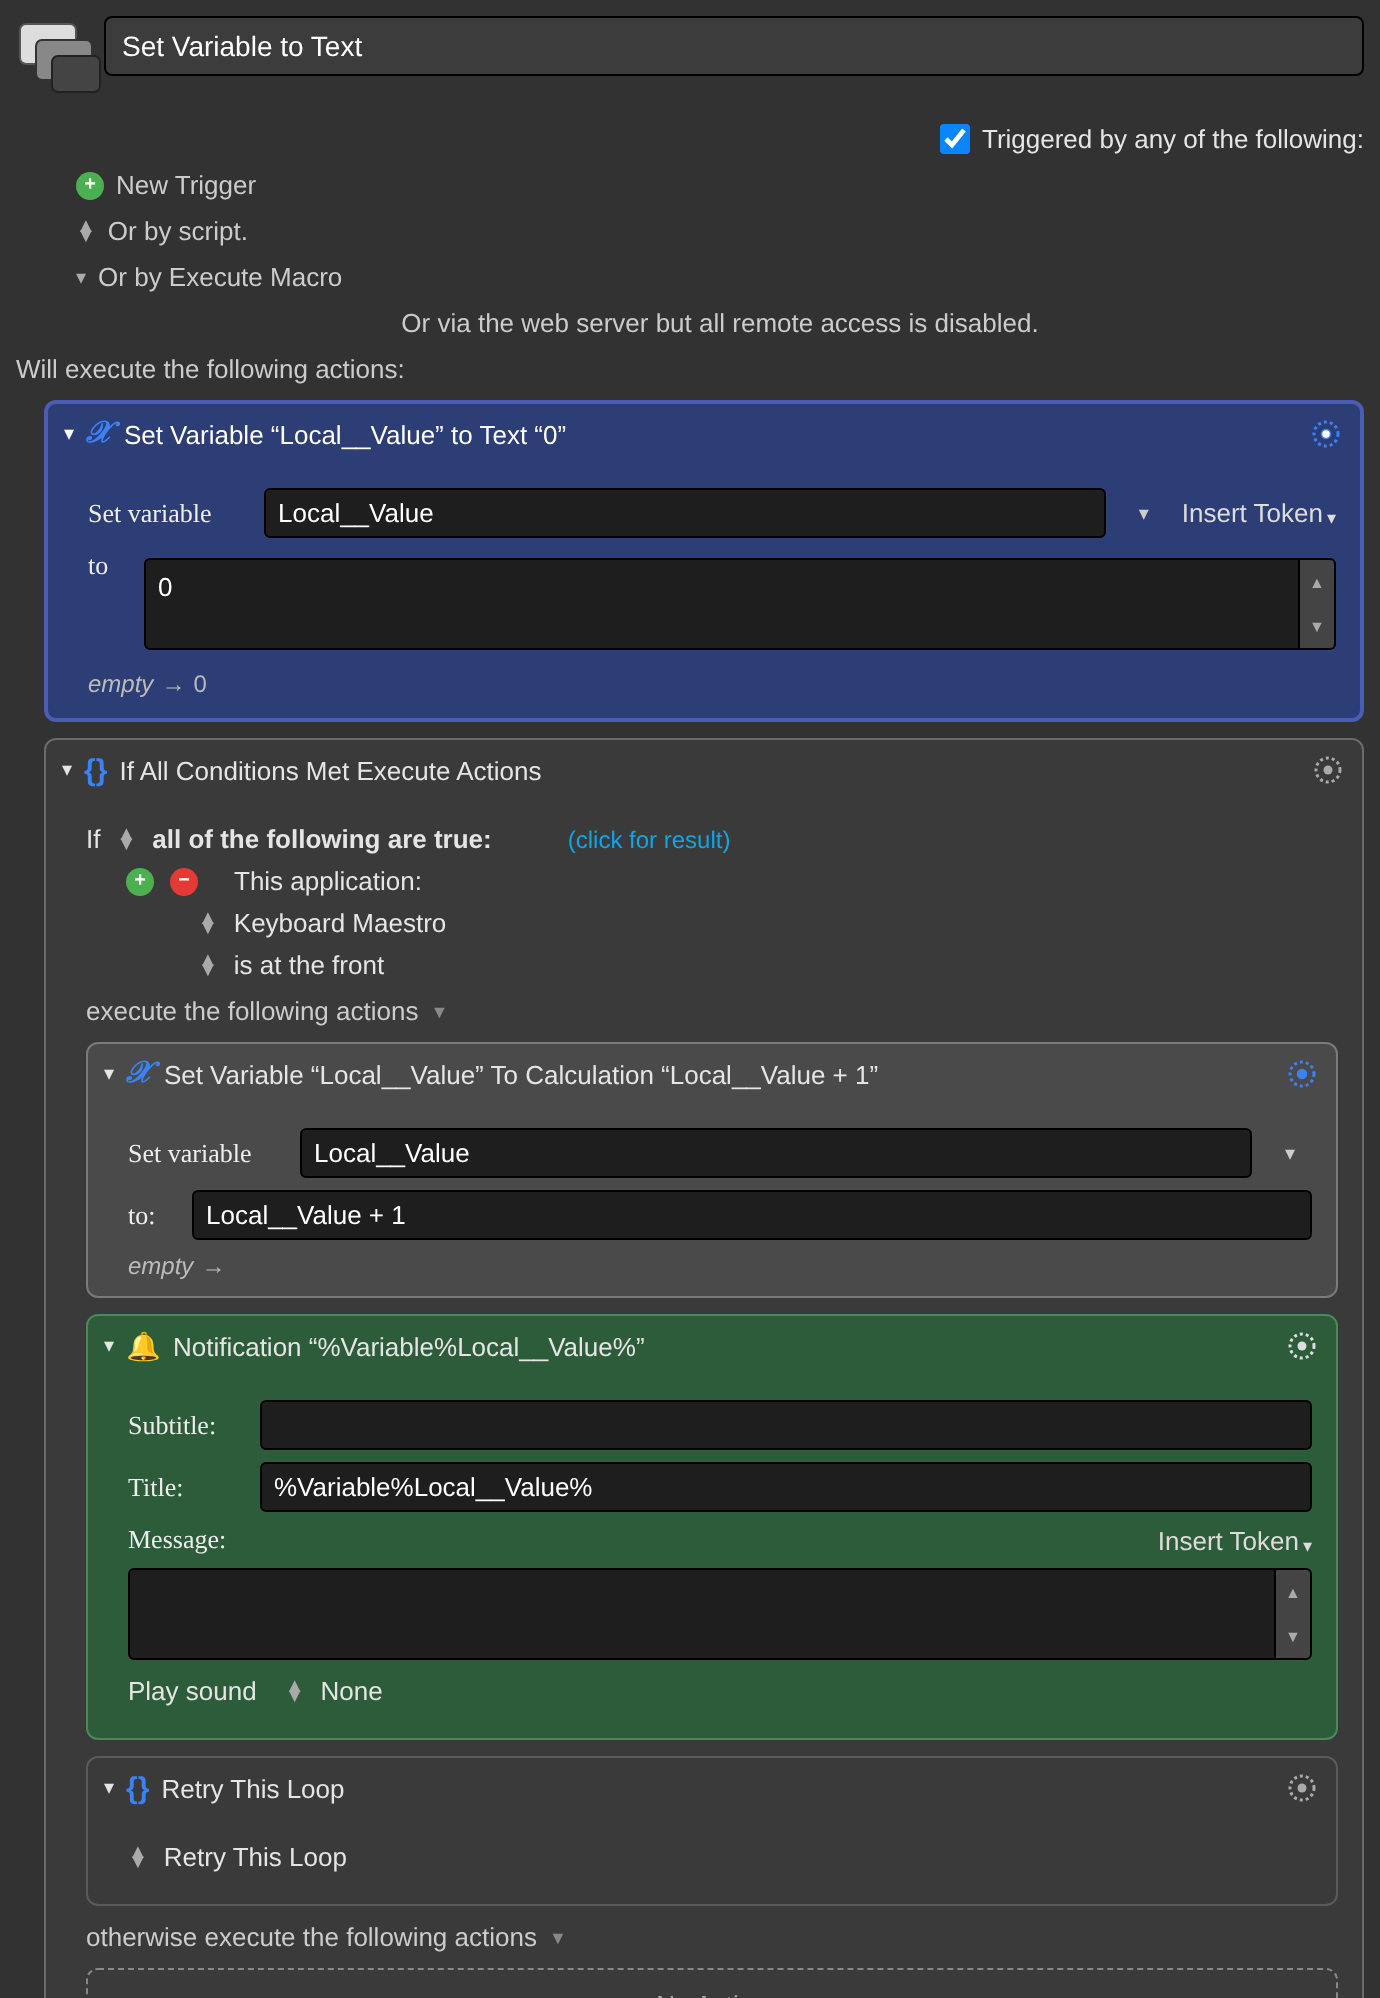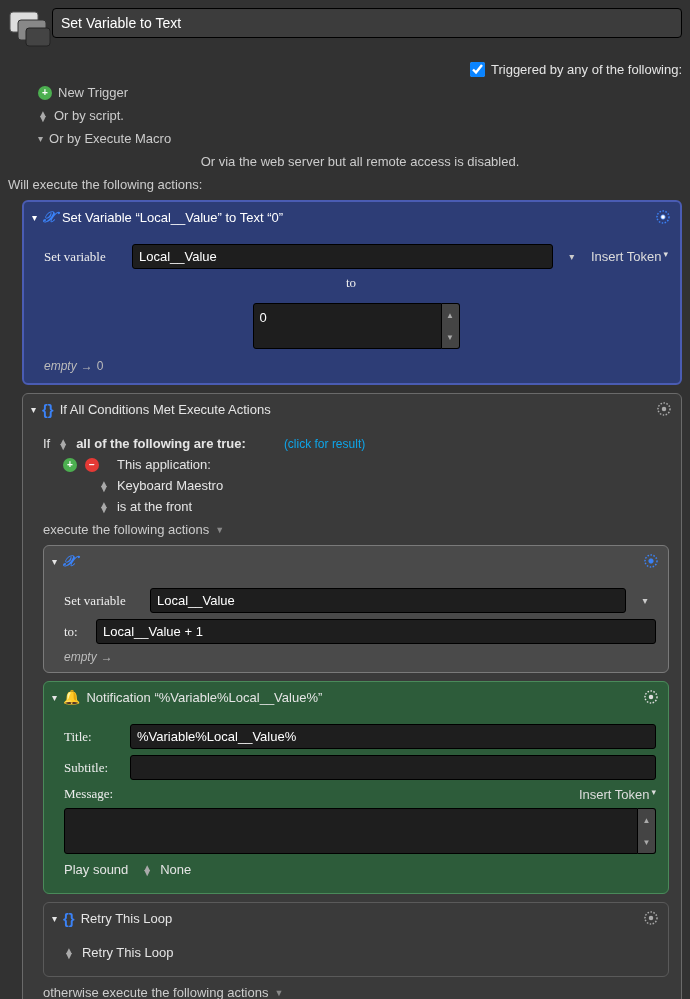--- a/index.html
+++ b/index.html
@@ -23,21 +23,21 @@
 .action-body { padding: 6px 12px 10px 20px; }
 .field-row { display: flex; align-items: center; gap: 8px; margin: 6px 0; }
 .field-label { min-width: 80px; color: #eee; font-family: Liberation Serif, serif; }
 .text-input { flex: 1; background: #1e1e1e; border: 1px solid #000; border-radius: 3px; padding: 4px 6px; color: #fff; font-size: 13px; }
 .textarea-input { width: 100%; background: #1e1e1e; border: 1px solid #000; border-radius: 3px; padding: 6px; color: #fff; font-size: 13px; height: 40px; resize: none; }
 .textarea-wrap { display:flex; align-items:stretch; margin:4px 0; }
 .textarea-wrap .textarea-input { flex:1; border-top-right-radius:0; border-bottom-right-radius:0; height:46px; }
 .textarea-stepper { width:18px; background:#444; border:1px solid #000; border-left:none; border-top-right-radius:3px; border-bottom-right-radius:3px; display:flex; flex-direction:column; }
 .textarea-stepper span { flex:1; font-size:8px; display:flex; align-items:center; justify-content:center; color:#aaa; cursor:pointer; }
 .dropdown-caret { width: 22px; height: 22px; display:flex; align-items:center; justify-content:center; font-size:10px; color:#ccc; cursor:pointer; }
-.link-btn { color: #ddd; font-size: 13px; cursor: pointer; display:flex; align-items:flex-start; gap:2px; }
+.link-btn { color: #ddd; font-size: 13px; cursor: pointer; display:flex; align-items:flex-end; gap:2px; }
 .empty-result { font-style: italic; color: #bbb; margin-top:6px; font-size:12px; }
 .empty-result .arrow { font-style:normal; margin:0 4px; }
 
 
 .blue-block { background: #2d3d76; border: 2px solid #4a5cb3; }
 .blue-block .action-header { color:#fff; }
 .gray-block { background: #3a3a3a; border:1px solid #6a6a6a; }
 .graylight-block { background: #4a4a4a; border:1px solid #7a7a7a; }
 .green-block { background: #2d5c3a; border:1px solid #4a8a5a; }
 .plain-block { background: #3a3a3a; border:1px solid #5a5a5a; }
@@ -108,21 +108,21 @@
   <div class="action-body">
     <div class="field-row">
       <span class="field-label" style="min-width:80px;">Set variable</span>
       <input class="text-input" value="Local__Value" style="">
       <span class="dropdown-caret">▾</span>
       <span class="link-btn">
           <span>Insert Token</span>
           <span style="font-size:9px;">▾</span>
         </span>
     </div>
-    <div class="field-row" style="align-items:center;flex-direction:column;">
+    <div class="field-row" style="align-items:flex-start;">
       <span class="field-label" style="min-width:20px;">to</span>
       <div class="textarea-wrap" style="flex:1;">
         <textarea class="textarea-input" style="">0</textarea>
         <div class="textarea-stepper">
             <span>▲</span>
             <span>▼</span>
           </div>
       </div>
     </div>
     <div class="empty-result">
@@ -175,20 +175,21 @@
 
     <div class="sub-label">
       <span>execute the following actions</span>
       <span class="tri">▼</span>
     </div>
 
     <div class="action-block graylight-block">
       <div class="action-header">
         <span class="disclosure">▾</span>
         <span class="x-icon">𝒳</span>
+        <span>Set Variable “Local__Value” To Calculation “Local__Value + 1”</span>
         <span class="gear-icon blue-gear">
           <svg class="gear" viewBox="0 0 24 24">
               <circle cx="12" cy="12" r="8" fill="none" stroke="#3b82f6" stroke-width="2" stroke-dasharray="2 2"></circle>
               <circle cx="12" cy="12" r="3" fill="#3b82f6"></circle>
             </svg>
         </span>
       </div>
       <div class="action-body" style="padding-bottom:8px;">
         <div class="field-row">
           <span class="field-label" style="min-width:78px;">Set variable</span>
@@ -212,26 +213,26 @@
         <span>Notification “%Variable%Local__Value%”</span>
         <span class="gear-icon">
           <svg class="gear" viewBox="0 0 24 24">
               <circle cx="12" cy="12" r="8" fill="none" stroke="#ddd" stroke-width="2" stroke-dasharray="2 2"></circle>
               <circle cx="12" cy="12" r="3" fill="#ddd"></circle>
             </svg>
         </span>
       </div>
       <div class="action-body">
         <div class="field-row">
+          <span class="field-label" style="min-width:58px;">Subtitle:</span>
+          <input class="text-input" value="" style="">
+        </div>
+        <div class="field-row">
           <span class="field-label" style="min-width:58px;">Title:</span>
           <input class="text-input" value="%Variable%Local__Value%" style="">
-        </div>
-        <div class="field-row">
-          <span class="field-label" style="min-width:58px;">Subtitle:</span>
-          <input class="text-input" value="" style="">
         </div>
         <div class="field-row">
           <span class="field-label" style="min-width:58px;">Message:</span>
           <span style="flex:1;"></span>
           <span class="link-btn">
               <span>Insert Token</span>
               <span style="font-size:9px;">▾</span>
             </span>
         </div>
         <div class="textarea-wrap">

